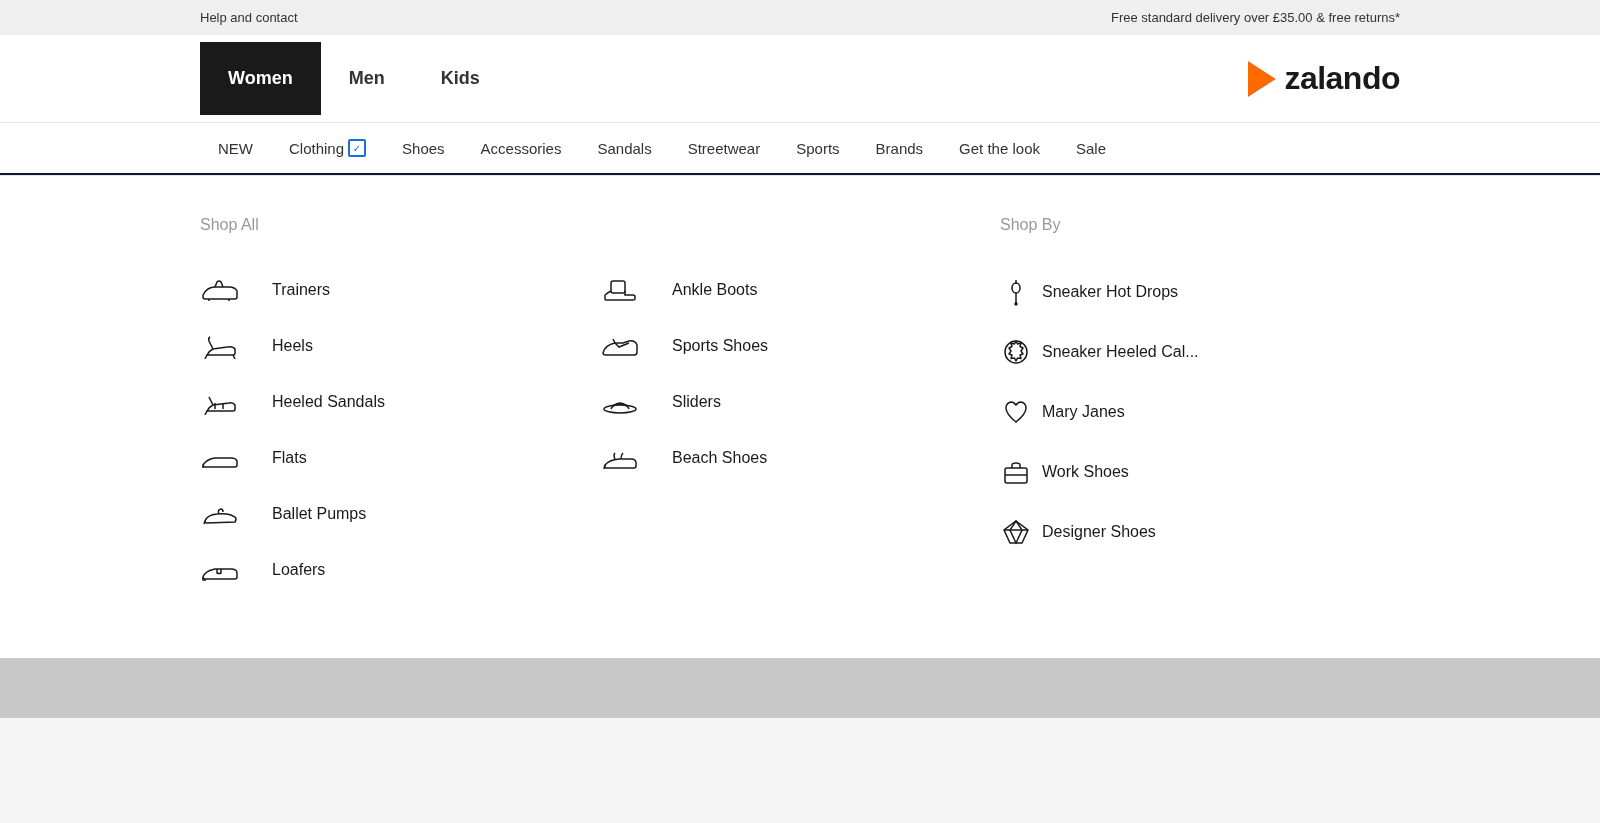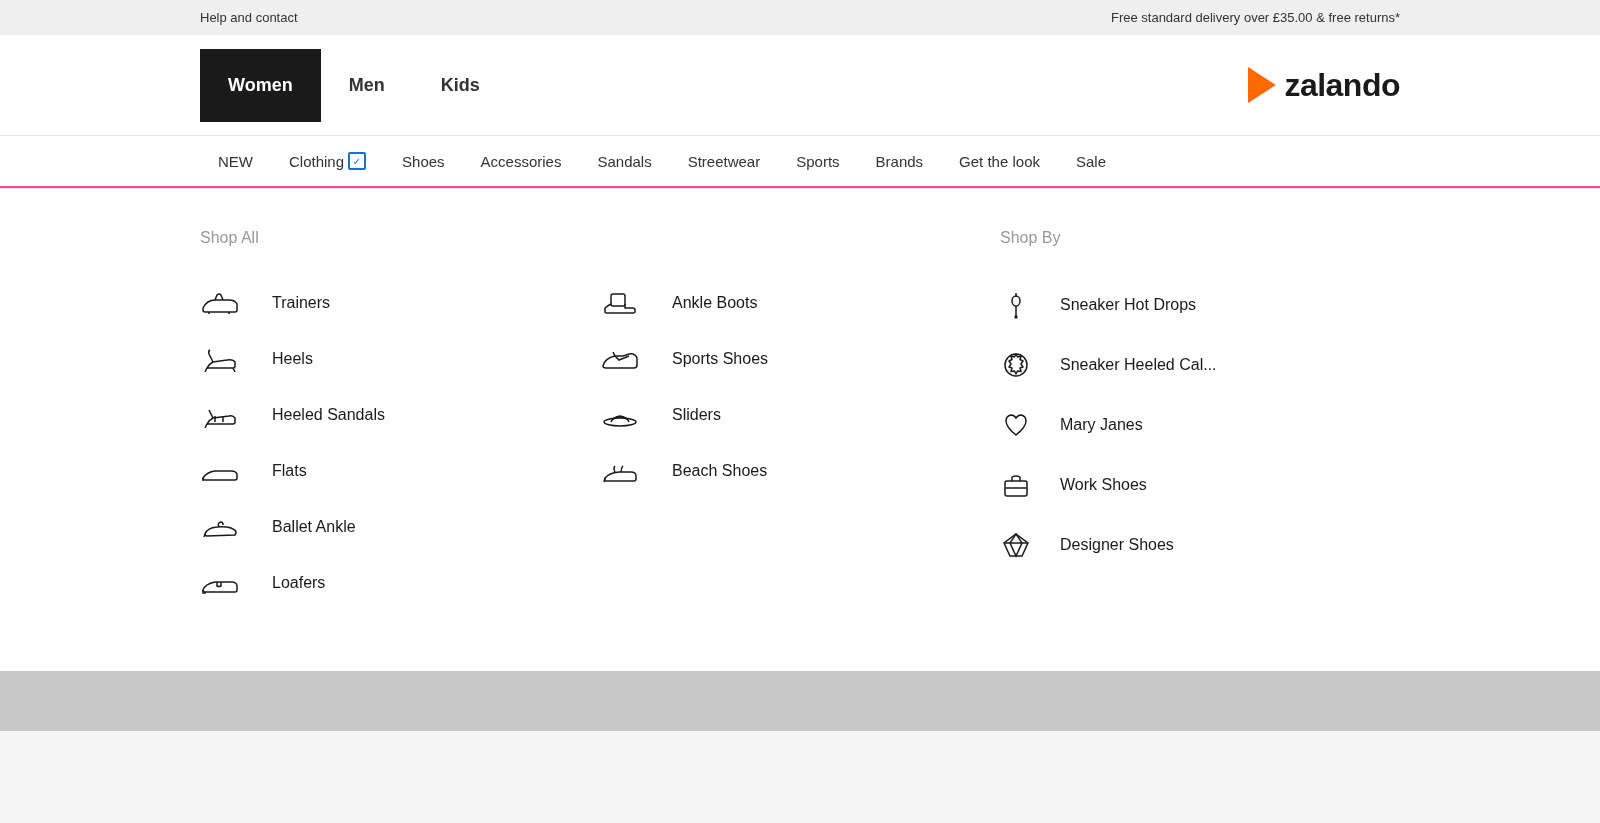--- a/index.html
+++ b/index.html
@@ -21,21 +21,21 @@
       font-size: 13px;
       color: #333;
     }
 
     
     .header {
       background: #fff;
       display: flex;
       align-items: center;
       padding: 0 200px;
-      height: 101px;
+      height: 88px;
       border-bottom: 1px solid #e5e5e5;
     }
 
     .nav-tabs {
       display: flex;
       align-items: center;
       gap: 0;
     }
 
     .nav-tab {
@@ -76,21 +76,21 @@
       letter-spacing: -0.5px;
       color: #1a1a1a;
     }
 
     
     .category-nav {
       background: #fff;
       display: flex;
       align-items: center;
       padding: 0 200px;
-      border-bottom: 2px solid #ec4899;
+      border-bottom: 2px solid #0f172a;
       gap: 0;
     }
 
     .cat-item {
       padding: 16px 18px;
       font-size: 15px;
       color: #333;
       cursor: pointer;
       white-space: nowrap;
       text-decoration: none;
@@ -171,21 +171,21 @@
     }
 
     .shoe-icon svg {
       width: 38px;
       height: 26px;
     }
 
     .shop-by-item {
       display: flex;
       align-items: center;
-      gap: 28px;
+      gap: 10px;
       padding: 14px 0;
       cursor: pointer;
       font-size: 16px;
       color: #1a1a1a;
     }
 
     .shop-by-icon {
       width: 32px;
       height: 32px;
       display: flex;
@@ -296,21 +296,21 @@
       </li>
 
       <li class="shoe-item">
         <div class="shoe-icon">
           <svg viewBox="0 0 38 26" fill="none" stroke="#1a1a1a" stroke-width="1.5">
             <path d="M4 20 Q6 14 16 13 Q24 12 30 14 L34 16 Q36 18 34 21 L6 22 Q4 22 4 20 Z"></path>
             <path d="M4 20 L3 23"></path>
             <path d="M18 13 Q16 9 20 8 Q22 8 22 11"></path>
           </svg>
         </div>
-        <span>Ballet Ankle</span>
+        <span>Ballet Pumps</span>
       </li>
 
       <li class="shoe-item">
         <div class="shoe-icon">
           <svg viewBox="0 0 38 26" fill="none" stroke="#1a1a1a" stroke-width="1.5">
             <path d="M2 20 Q4 14 14 12 L30 12 Q36 12 36 16 L36 20 Q36 22 34 22 L4 22 Q2 22 2 20 Z"></path>
             <path d="M2 20 L2 23 L5 23"></path>
             <path d="M16 12 L16 16 Q18 17 20 16 L20 12"></path>
           </svg>
         </div>

